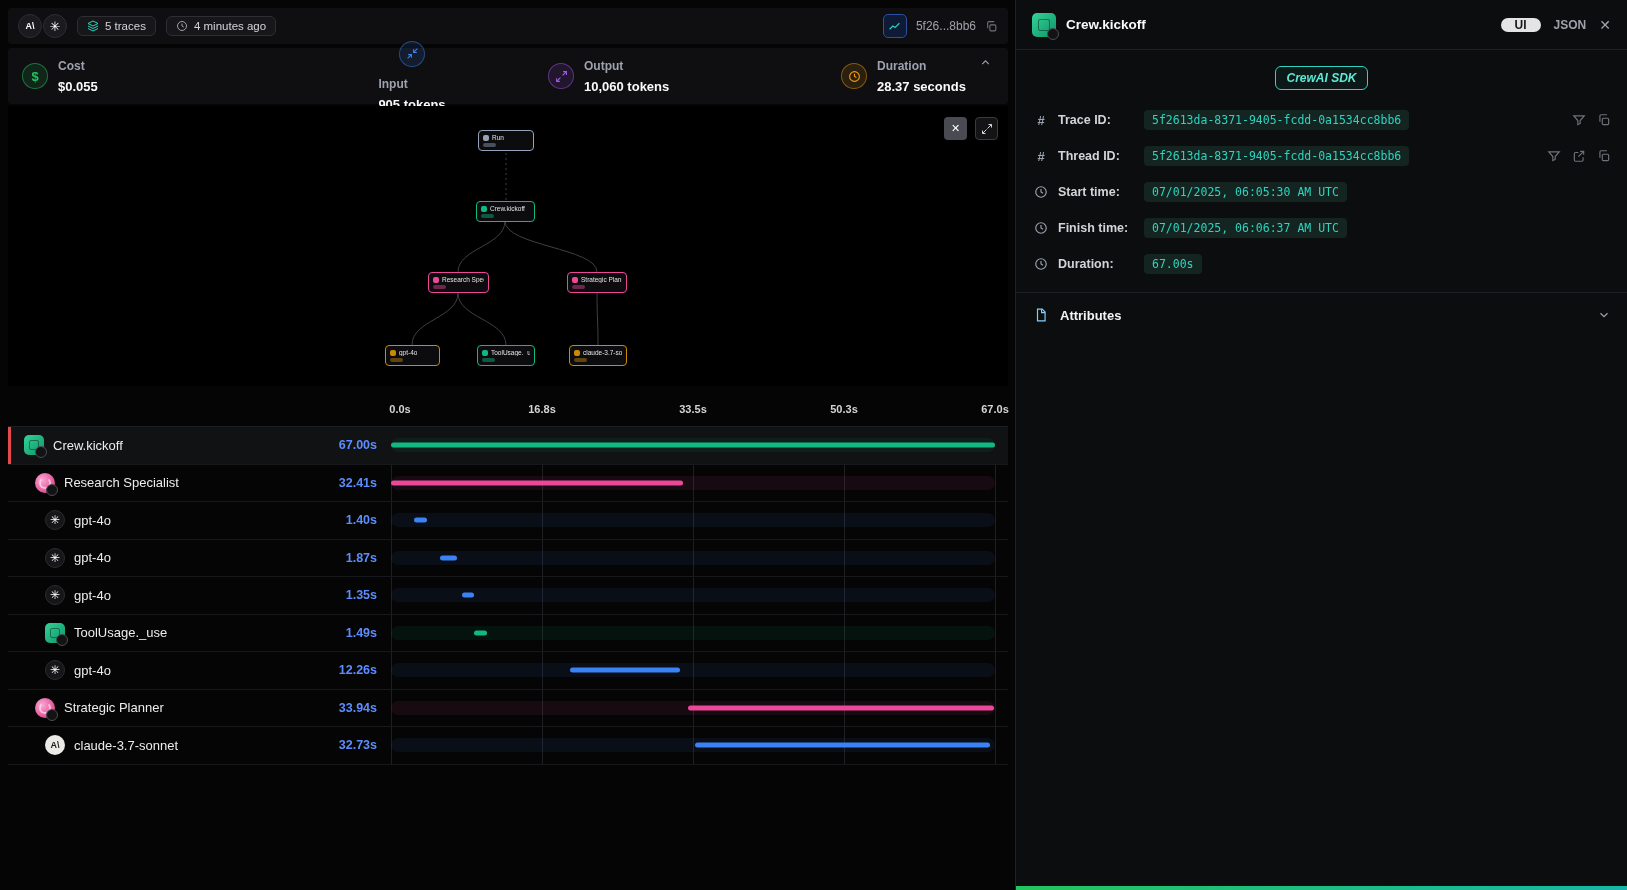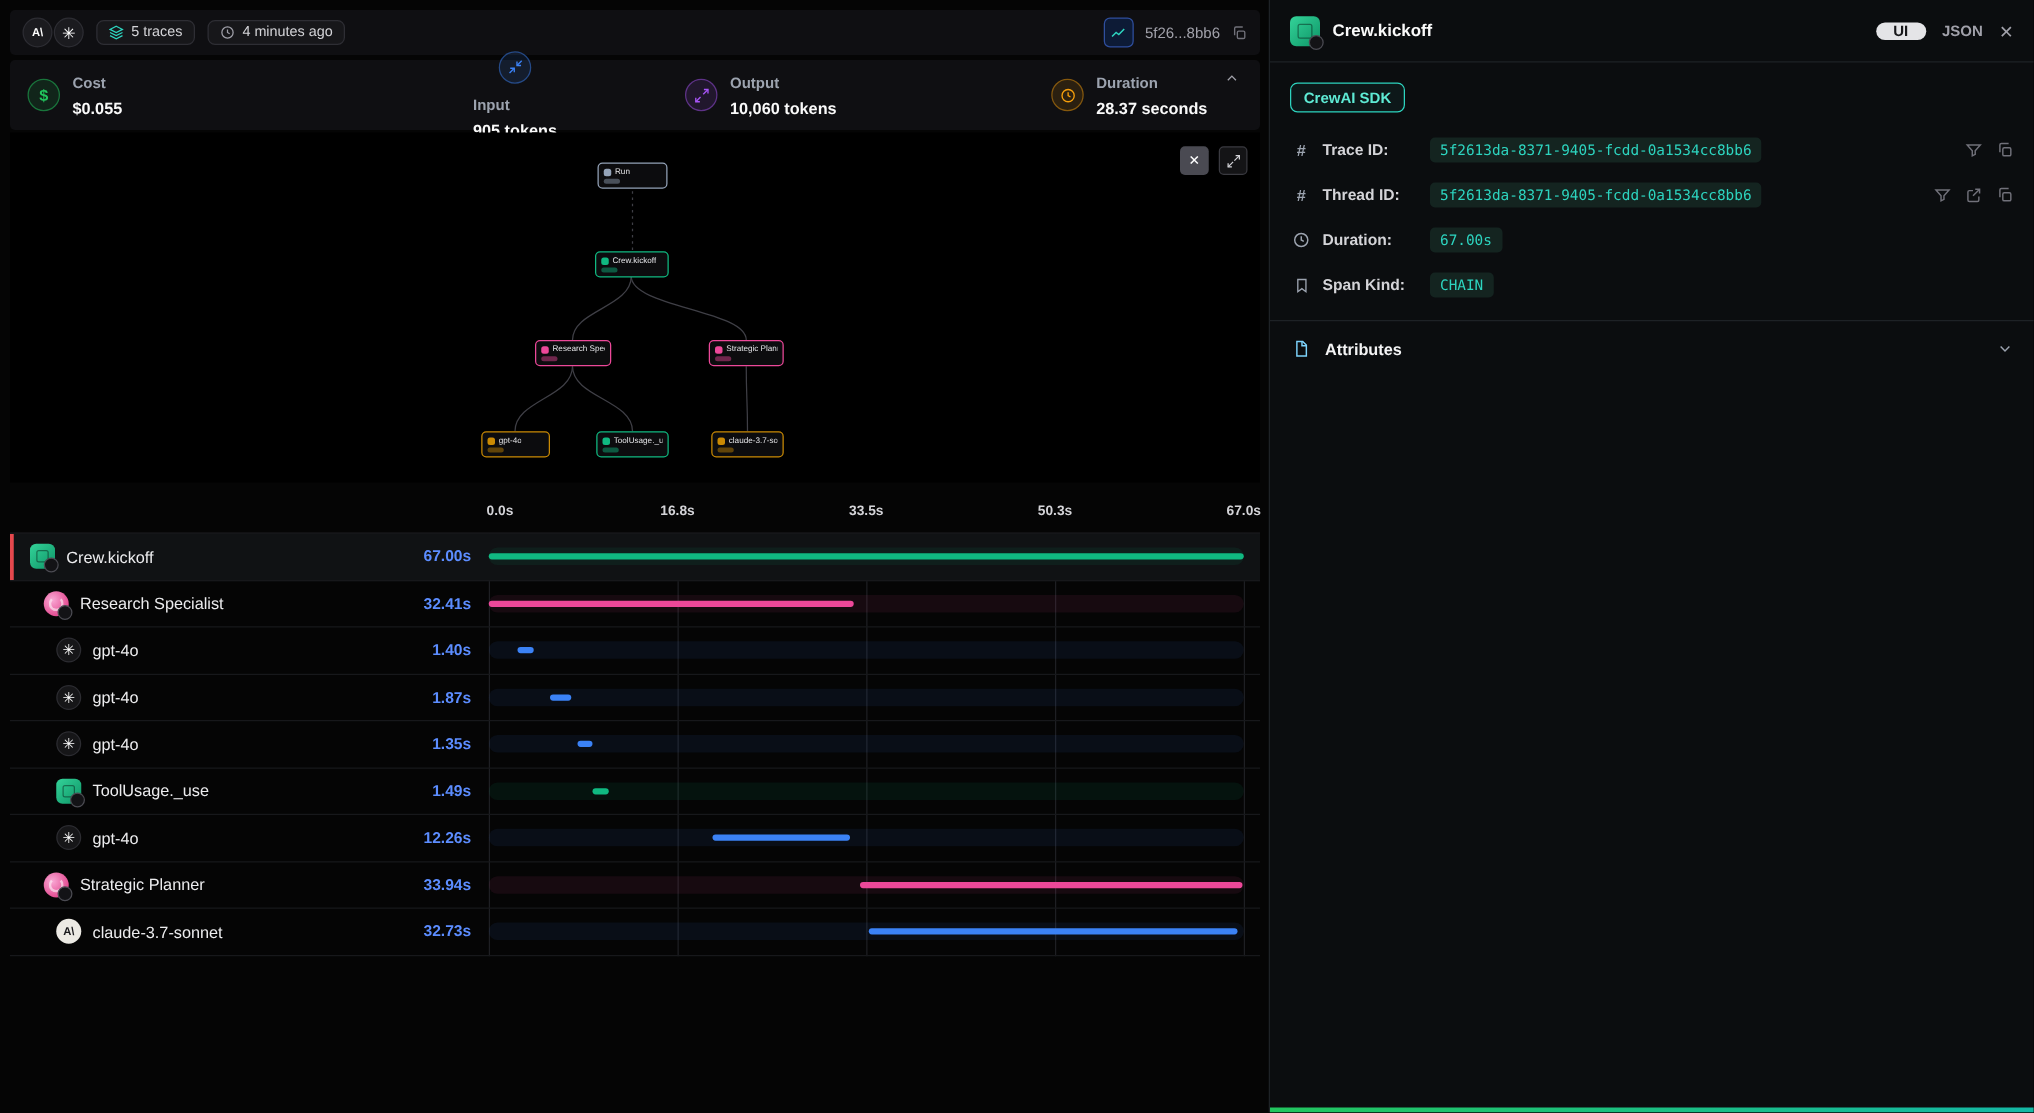--- a/index.html
+++ b/index.html
@@ -76,21 +76,21 @@
 
   
   .side { flex:1; background:#0b0d0f; border-left:1px solid #1e2226; display:flex; flex-direction:column; position:relative; }
   .side-header { height:50px; display:flex; align-items:center; gap:10px; padding:0 16px; border-bottom:1px solid #1e2226; }
   .side-title { font-size:13.5px; font-weight:700; color:#fafafa; }
   .toggle { margin-left:auto; display:flex; align-items:center; gap:13px; }
   .pill-ui { background:#e4e4e7; color:#18181b; font-size:12px; font-weight:700; padding:0 14px; border-radius:999px; cursor:pointer; }
   .json-label { color:#a1a1aa; font-size:12px; font-weight:600; cursor:pointer; }
   .close-x { color:#a1a1aa; font-size:14px; cursor:pointer; }
   .side-body { padding:10px 16px 0; flex:1; }
-  .sdk-row { display:flex; justify-content:flex-start; padding:6px 0 12px; }
+  .sdk-row { display:flex; justify-content:center; padding:6px 0 12px;font-style:italic; }
   .sdk-badge { border:1px solid #2dd4bf; color:#5eead4; background:rgba(45,212,191,.06); font-size:12px; font-weight:700; padding:4px 10px; border-radius:6px; }
   .field-row { display:flex; align-items:center; min-height:36px; gap:8px; }
   .f-icon { width:18px; flex:0 0 18px; color:#9ca3af; display:flex; align-items:center; justify-content:center; font-size:13px; font-weight:700; }
   .f-label { width:78px; flex:0 0 78px; font-size:12.5px; color:#d4d4d8; font-weight:600; }
   .f-chip { background:#142420; color:#2dd4bf; font-family:"DejaVu Sans Mono",monospace; font-size:11.5px; padding:3px 8px; border-radius:4px; white-space:nowrap; }
   .f-actions { margin-left:auto; display:flex; gap:11px; color:#71717a; }
   .f-actions span { display:flex; cursor:pointer; }
   .attr-divider { border-top:1px solid #1e2226; margin:10px -16px 0; }
   .attr-row { display:flex; align-items:center; gap:10px; min-height:44px; }
   .attr-label { font-size:13px; font-weight:700; color:#f4f4f5; }
@@ -440,42 +440,53 @@
             </span>
           <span>
               <svg width="14" height="14" viewBox="0 0 24 24" fill="none" stroke="currentColor" stroke-width="2">
                 <rect x="9" y="9" width="11" height="11" rx="2"></rect>
                 <path d="M5 15V5a2 2 0 0 1 2-2h10"></path>
               </svg>
             </span>
         </span>
       </div>
 
-
-
       <div class="field-row">
         <span class="f-icon">
             <svg width="14" height="14" viewBox="0 0 24 24" fill="none" stroke="currentColor" stroke-width="2">
               <circle cx="12" cy="12" r="9"></circle>
               <path d="M12 7v5l3.5 2"></path>
             </svg>
           </span>
+        <span class="f-label">Start time:</span>
+        <span class="f-chip">07/01/2025, 06:05:30 AM UTC</span>
+      </div>
+
+      <div class="field-row">
+        <span class="f-icon">
+            <svg width="14" height="14" viewBox="0 0 24 24" fill="none" stroke="currentColor" stroke-width="2">
+              <circle cx="12" cy="12" r="9"></circle>
+              <path d="M12 7v5l3.5 2"></path>
+            </svg>
+          </span>
+        <span class="f-label">Finish time:</span>
+        <span class="f-chip">07/01/2025, 06:06:37 AM UTC</span>
+      </div>
+
+      <div class="field-row">
+        <span class="f-icon">
+            <svg width="14" height="14" viewBox="0 0 24 24" fill="none" stroke="currentColor" stroke-width="2">
+              <circle cx="12" cy="12" r="9"></circle>
+              <path d="M12 7v5l3.5 2"></path>
+            </svg>
+          </span>
         <span class="f-label">Duration:</span>
         <span class="f-chip">67.00s</span>
       </div>
 
-      <div class="field-row">
-        <span class="f-icon">
-            <svg width="13" height="13" viewBox="0 0 24 24" fill="none" stroke="currentColor" stroke-width="2">
-              <path d="M6 3h12v18l-6-4.5L6 21V3z"></path>
-            </svg>
-          </span>
-        <span class="f-label">Span Kind:</span>
-        <span class="f-chip">CHAIN</span>
-      </div>
 
       <div class="attr-divider"></div>
 
       <div class="attr-row">
         <span class="f-icon" style="color:#7dd3fc;">
             <svg width="14" height="14" viewBox="0 0 24 24" fill="none" stroke="currentColor" stroke-width="2">
               <path d="M6 2h8l5 5v15H6z"></path>
               <path d="M13 2v6h6"></path>
             </svg>
           </span>

